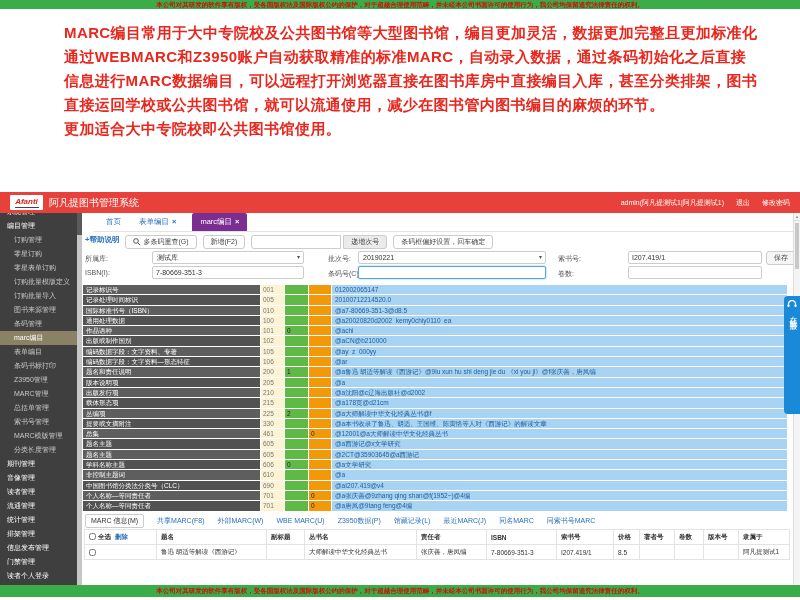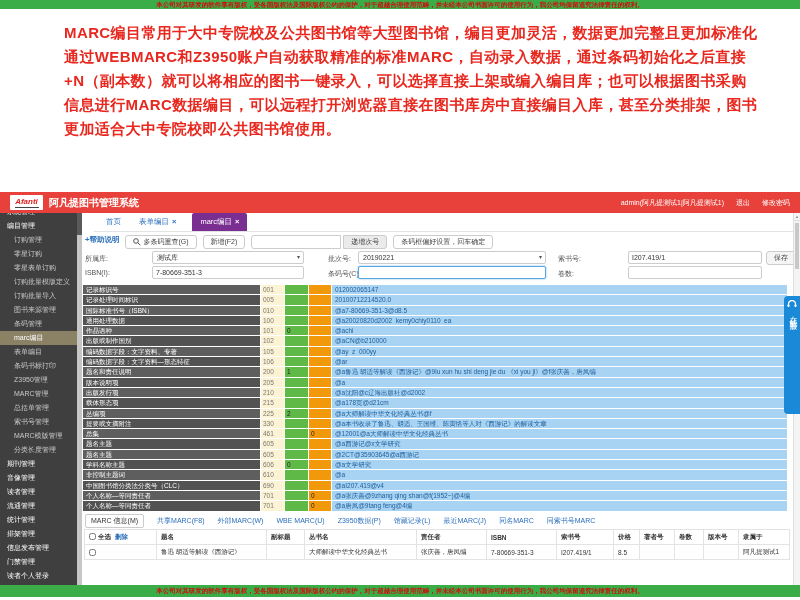--- a/index.html
+++ b/index.html
@@ -19,21 +19,21 @@
     line-height:24px; letter-spacing:.4px; overflow:hidden; }
   .promo div { white-space:nowrap; }
 
   
   .app-header { position:absolute; top:192px; left:0; width:800px; height:21px;
     background:#e8403a; color:#fff; display:flex; align-items:center; }
   .logo-box { width:33px; height:15px; background:#fff; margin-left:10px; border-radius:1px;
     display:flex; flex-direction:column; align-items:center; justify-content:center; overflow:hidden; }
   .logo-text { color:#d22; font-size:8px; font-weight:bold; font-style:italic; line-height:8px;text-align:center; }
   .logo-line { width:24px; height:1px; background:#444; margin-top:1px; }
-  .app-title { font-size:10px; font-weight:bold; margin-left:6px; }
+  .app-title { font-size:10px; font-weight:normal; margin-left:6px; }
   .header-right { margin-left:auto; display:flex; align-items:center; gap:12px; margin-right:10px; font-size:7px; }
   .header-link { cursor:pointer; }
 
   
   .sidebar { position:absolute; top:213px; left:0; width:77px; height:372px; background:#3f3f3f; overflow:hidden; }
   .sb-item { height:14px; line-height:14px; font-size:7px; color:#fff; padding-left:7px;
     white-space:nowrap; overflow:hidden; cursor:pointer; }
   .sb-item.sub { padding-left:14px; color:#c9c9c9; }
   .sb-item.active { background:#8b8165; color:#fff; }
   .sb-item.clipped { margin-top:-8px; }
@@ -111,22 +111,22 @@
   .content-scroll .thumb { margin:2px 1px; height:46px; background:#c8c8c8; }
 </style>
 </head>
 <body>
 
 <div class="banner top">本公司对其研发的软件享有版权，受各国版权法及国际版权公约的保护，对于超越合理使用范畴，并未经本公司书面许可的使用行为，我公司均保留追究法律责任的权利。</div>
 
 <div class="promo" id="promo">
     <div>MARC编目常用于大中专院校及公共图书馆等大型图书馆，编目更加灵活，数据更加完整且更加标准化</div>
     <div>通过WEBMARC和Z3950账户自动获取精准的标准MARC，自动录入数据，通过条码初始化之后直接</div>
-    <div>+N（副本数）就可以将相应的图书一键录入，可以选择直接上架或编入编目库；也可以根据图书采购</div>
     <div>信息进行MARC数据编目，可以远程打开浏览器直接在图书库房中直接编目入库，甚至分类排架，图书</div>
+    <div>直接运回学校或公共图书馆，就可以流通使用，减少在图书管内图书编目的麻烦的环节。</div>
     <div>更加适合大中专院校即公共图书馆使用。</div>
   </div>
 
 <header class="app-header">
   <div class="logo-box">
     <span class="logo-text">Afanti</span>
     <span class="logo-line"></span>
   </div>
   <span class="app-title">阿凡提图书管理系统</span>
   <div class="header-right">

